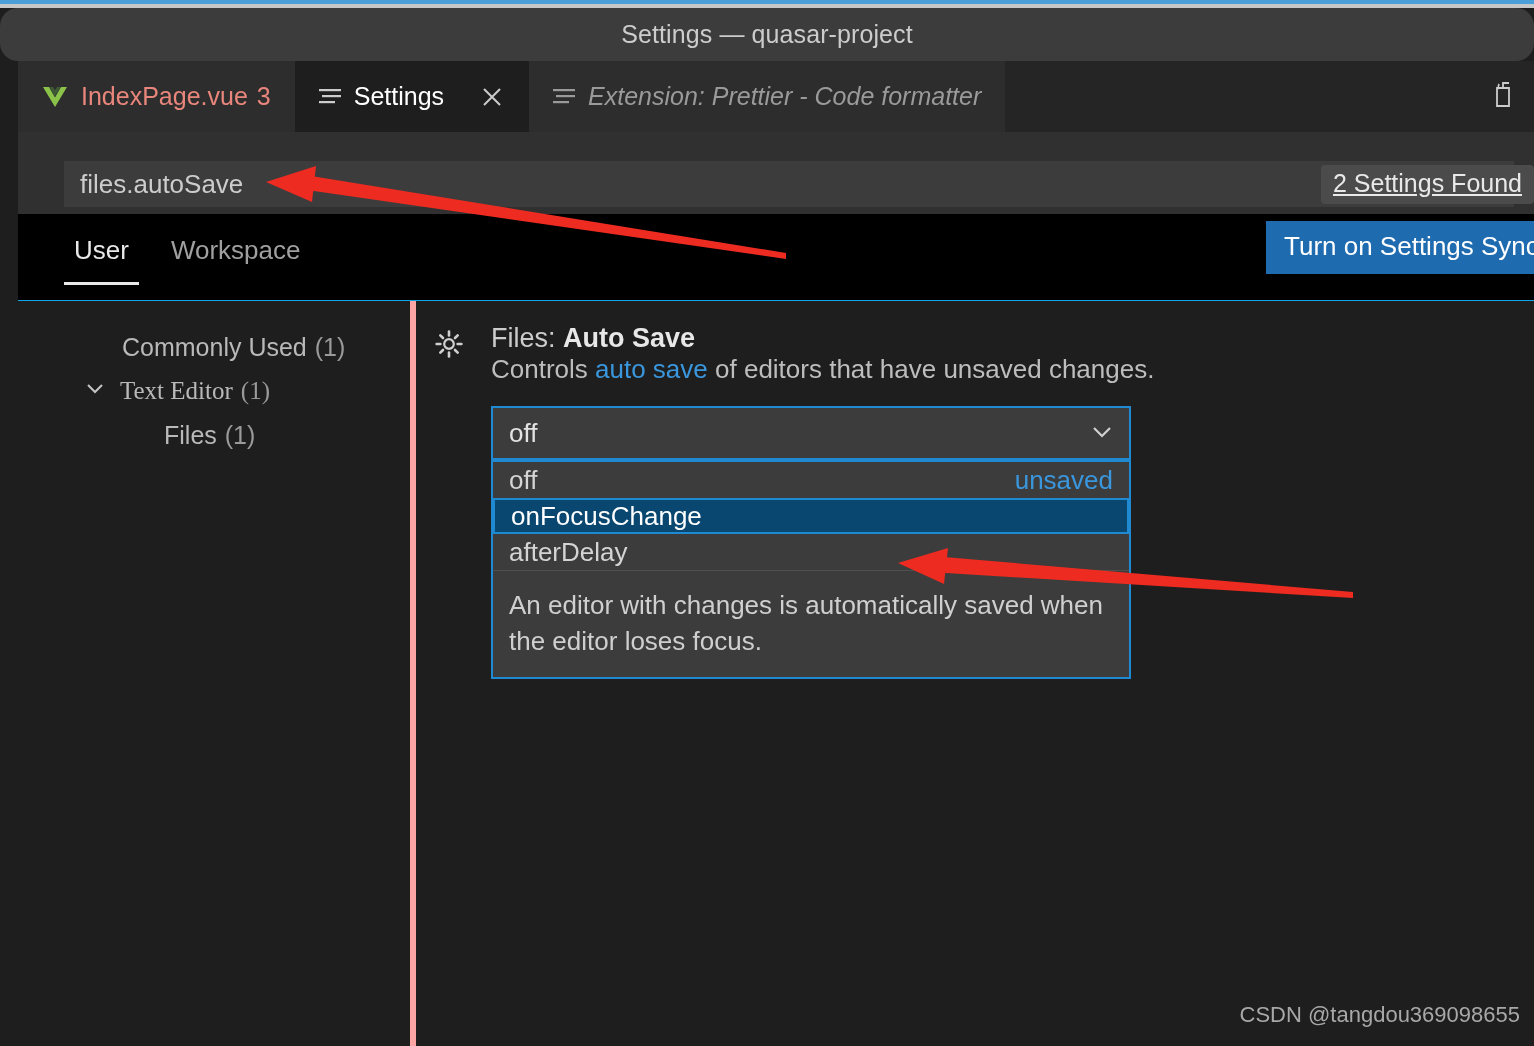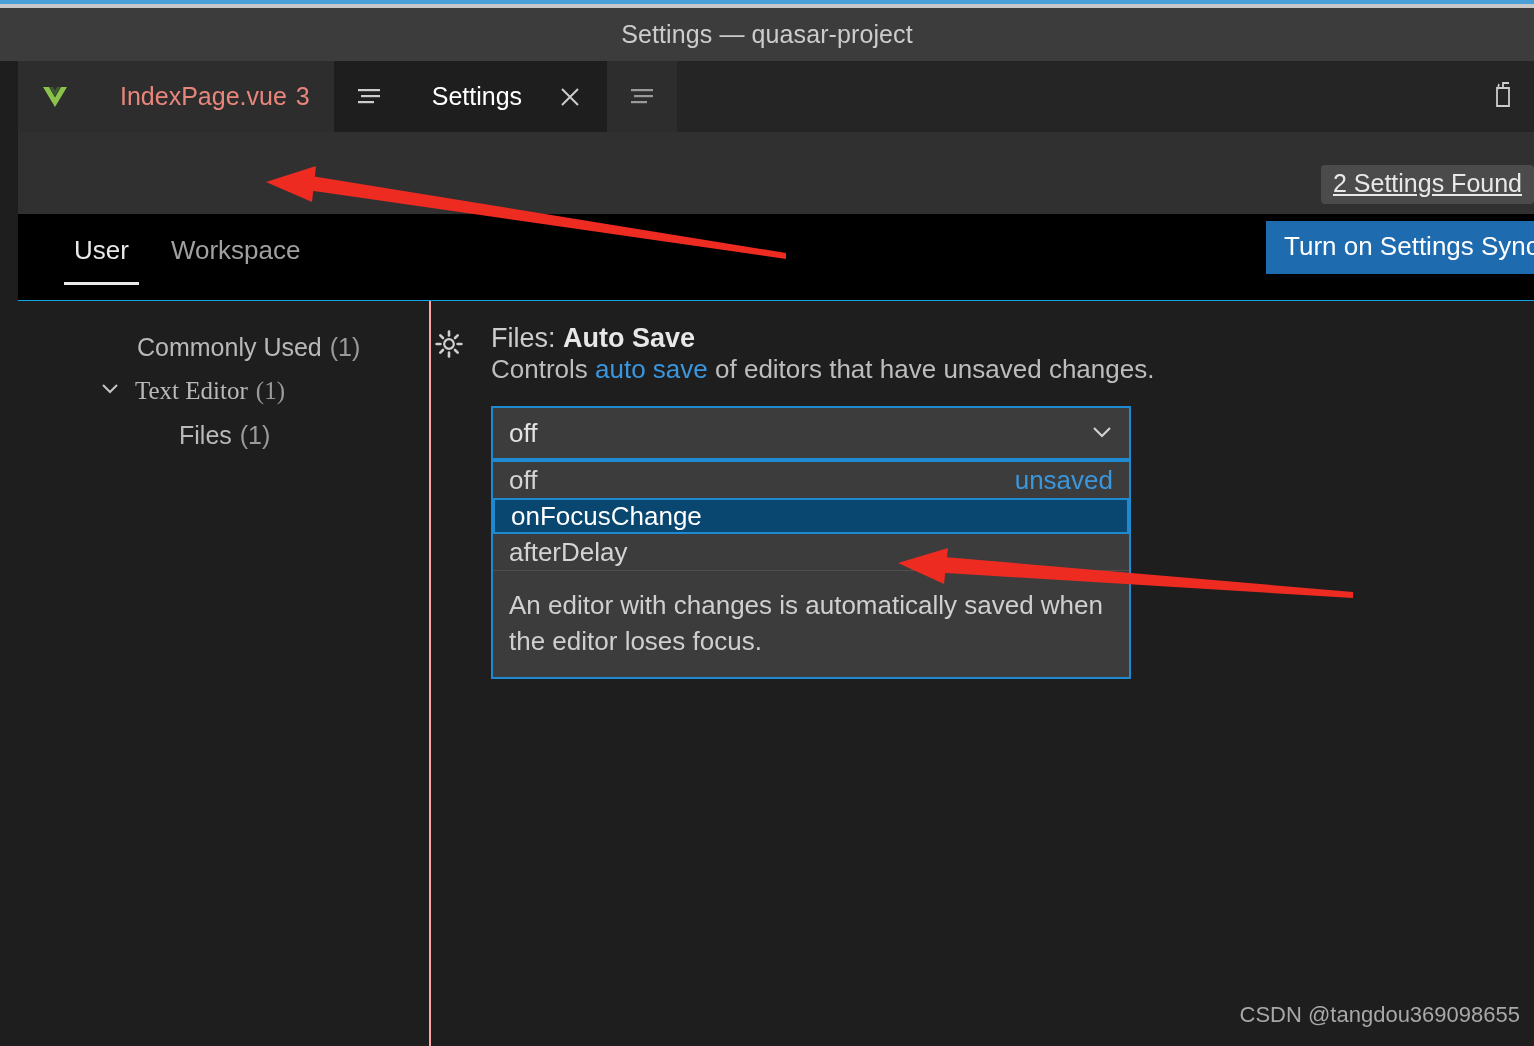--- a/index.html
+++ b/index.html
@@ -42,20 +42,21 @@
   
   .titlebar {
     position: absolute;
     top: 8px; left: 0;
     width: 1534px;
     height: 53px;
     background: #3c3c3c;
     display: flex;
     align-items: center;
     justify-content: center;
+    border-radius: 18px;
   }
   .titlebar-text {
     color: #cccccc;
     font-size: 25px;
     letter-spacing: 0.1px;
   }
 
   
   .tabbar {
     position: absolute;
@@ -82,21 +83,20 @@
     background: #2d2d2d;
     cursor: pointer;
     white-space: nowrap;
   }
   .tab.active {
     background: #1e1e1e;
   }
   .tab-label {
     font-size: 25px;
     color: #8c8c8c;
-    margin-left: 39px;
   }
   .tab.vuetab .tab-label {
     color: #e9867c;
   }
   .tab.active .tab-label {
     color: #ffffff;
   }
   .tab.italic .tab-label {
     font-style: italic;
     color: #9a9a9a;
@@ -227,24 +227,24 @@
 
   
   .split-area {
     position: absolute;
     top: 169px; left: 0;
     width: 1516px;
     height: 745px;
   }
   .toc-pane {
     position: absolute;
-    top: 0; left: 15px;
+    top: 0; left: 0;
     width: 398px;
     height: 745px;
-    border-right: 2px solid #fca5a5;
+    border-right: 6px solid #fca5a5;
     box-sizing: border-box;
   }
   .toc-item {
     display: flex;
     align-items: center;
     height: 44px;
     font-size: 25px;
     color: #b9b9b9;
     cursor: pointer;
     white-space: nowrap;
@@ -438,37 +438,41 @@
     </div>
 
     <div class="tab italic">
       <span>
         <svg class="settings-lines-icon" viewBox="0 0 22 20" aria-hidden="true">
           <rect x="0" y="2" width="22" height="2.2" fill="#9a9a9a"></rect>
           <rect x="3" y="8" width="19" height="2.2" fill="#9a9a9a"></rect>
           <rect x="0" y="14" width="16" height="2.2" fill="#9a9a9a"></rect>
         </svg>
       </span>
+      <span class="tab-label">Extension: Prettier - Code formatter</span>
     </div>
 
     <div class="tabbar-filler"></div>
     <div class="tabbar-actions">
       <span>
         <svg class="split-editor-icon" viewBox="0 0 30 30" fill="none" aria-hidden="true">
           <path d="M11 8 L23 8 L23 26 L11 26 Z" stroke="#cccccc" stroke-width="1.8" fill="none"></path>
           <path d="M17 8 L17 3 L23 3" stroke="#cccccc" stroke-width="1.8" fill="none"></path>
           <path d="M13 4 A5 5 0 0 0 13 9" stroke="#cccccc" stroke-width="1.8" fill="none"></path>
         </svg>
       </span>
     </div>
   </div>
 
   <div class="settings-body">
 
     <div class="search-header">
+      <div class="search-input-wrap">
+        <span class="search-input-text">files.autoSave</span>
+      </div>
       <div class="settings-found-badge">2 Settings Found</div>
     </div>
 
     <div class="scope-row">
       <div class="scope-tabs">
         <div class="scope-tab active">User</div>
         <div class="scope-tab">Workspace</div>
       </div>
       <div class="sync-button">Turn on Settings Sync</div>
     </div>

